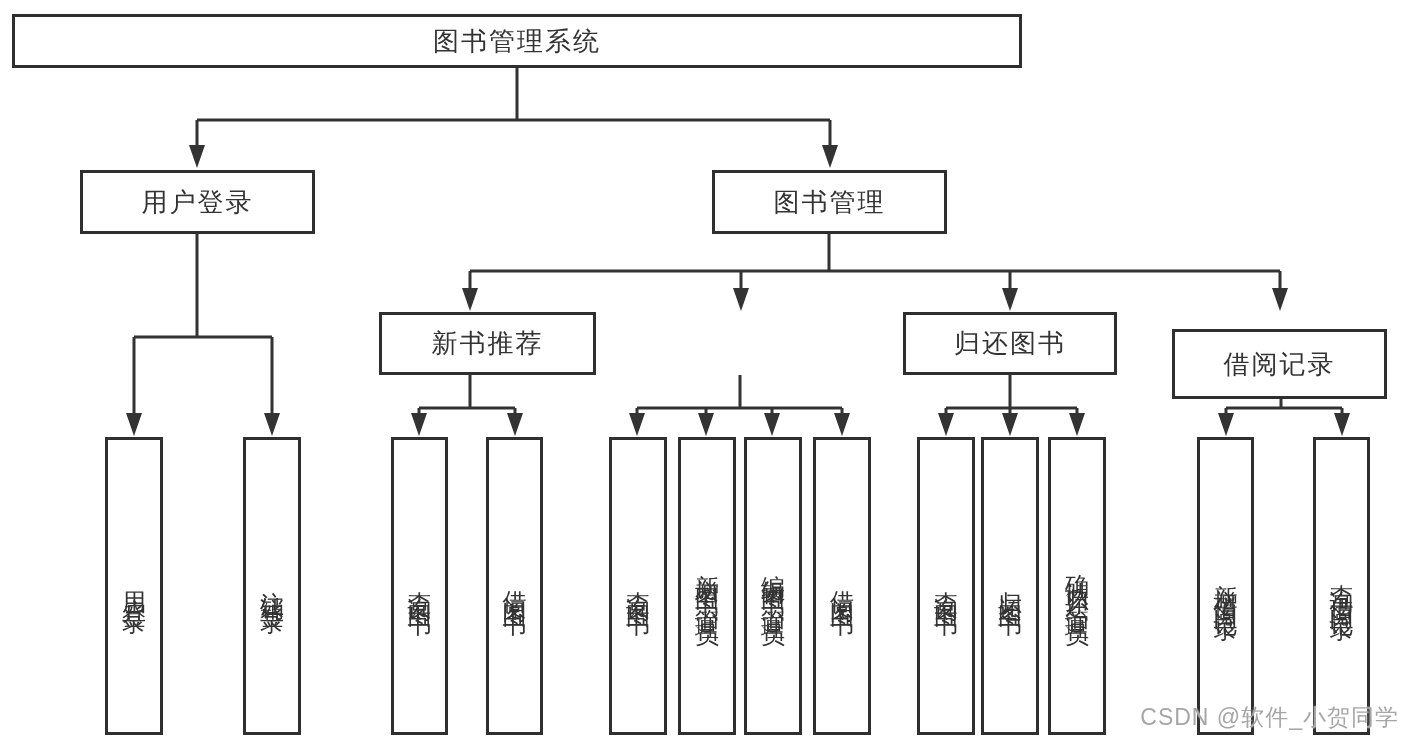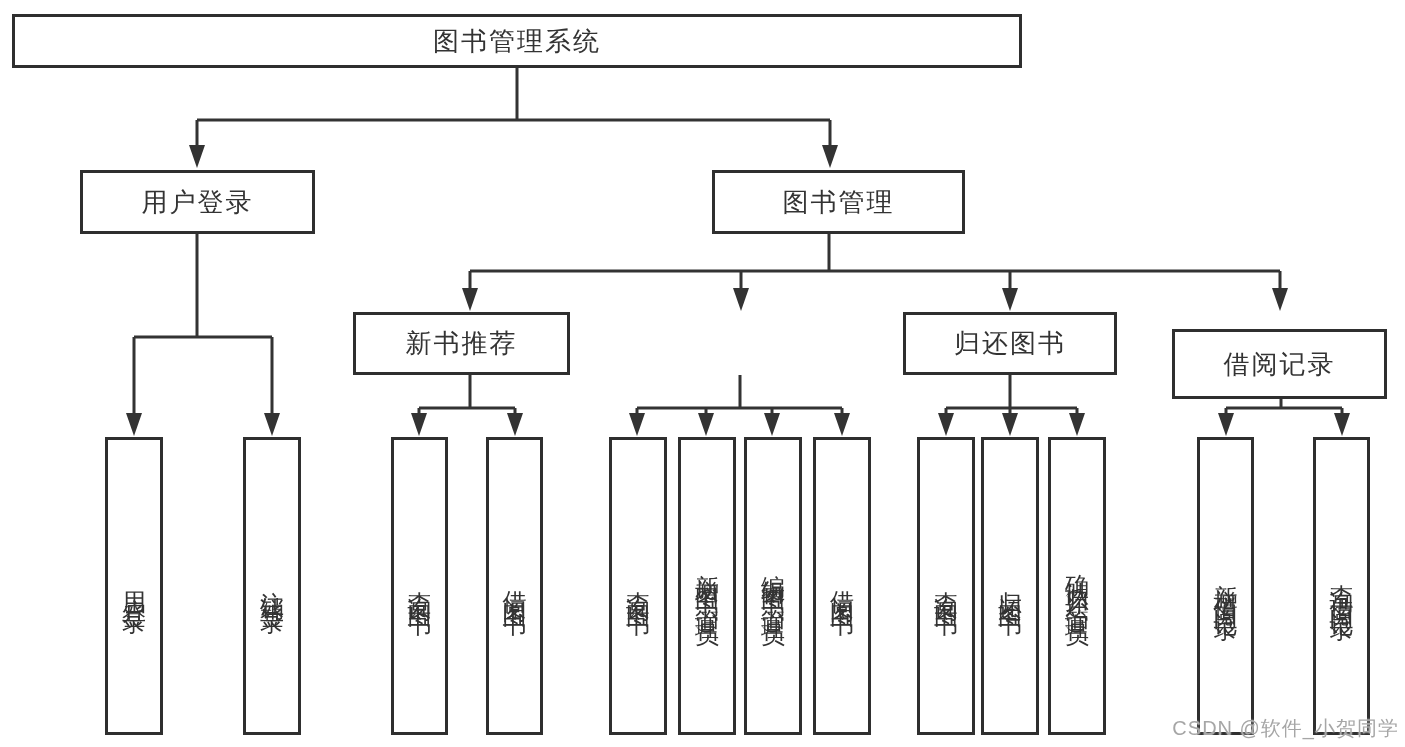--- a/index.html
+++ b/index.html
@@ -32,22 +32,22 @@
   .h{font-size:26px;letter-spacing:2px;}
   .v{
     writing-mode:vertical-rl;
     text-orientation:mixed;
     font-size:24px;
     letter-spacing:7px;
     line-height:1;
   }
   .watermark{
     position:absolute;
-    right:6px;bottom:5px;
-    font-size:20px;
+    right:6px;bottom:14px;
+    font-size:23px;
     color:var(--watermark);
     letter-spacing:1px;
     text-shadow:0 0 2px #ffffff;
     z-index:3;
     white-space:nowrap;
     text-align:right;
   }
 </style>
 </head>
 <body>
@@ -84,25 +84,25 @@
     <polygon points="1334,413 1350,413 1342,436"></polygon>
   </svg>
 
   <div class="box h" style="left:12px;top:14px;width:1010px;height:54px">
     <span>图书管理系统</span>
   </div>
 
   <div class="box h" style="left:80px;top:170px;width:235px;height:64px">
     <span>用户登录</span>
   </div>
-  <div class="box h" style="left:712px;top:170px;width:253px;height:64px">
+  <div class="box h" style="left:712px;top:170px;width:235px;height:64px">
     <span>图书管理</span>
   </div>
 
-  <div class="box h" style="left:353px;top:312px;width:217px;height:63px">
+  <div class="box h" style="left:379px;top:312px;width:217px;height:63px">
     <span>新书推荐</span>
   </div>
   <div class="box h" style="left:903px;top:312px;width:214px;height:63px">
     <span>归还图书</span>
   </div>
   <div class="box h" style="left:1172px;top:329px;width:215px;height:70px">
     <span>借阅记录</span>
   </div>
 
   <div class="box v" style="left:105px;top:437px;width:58px;height:298px">

